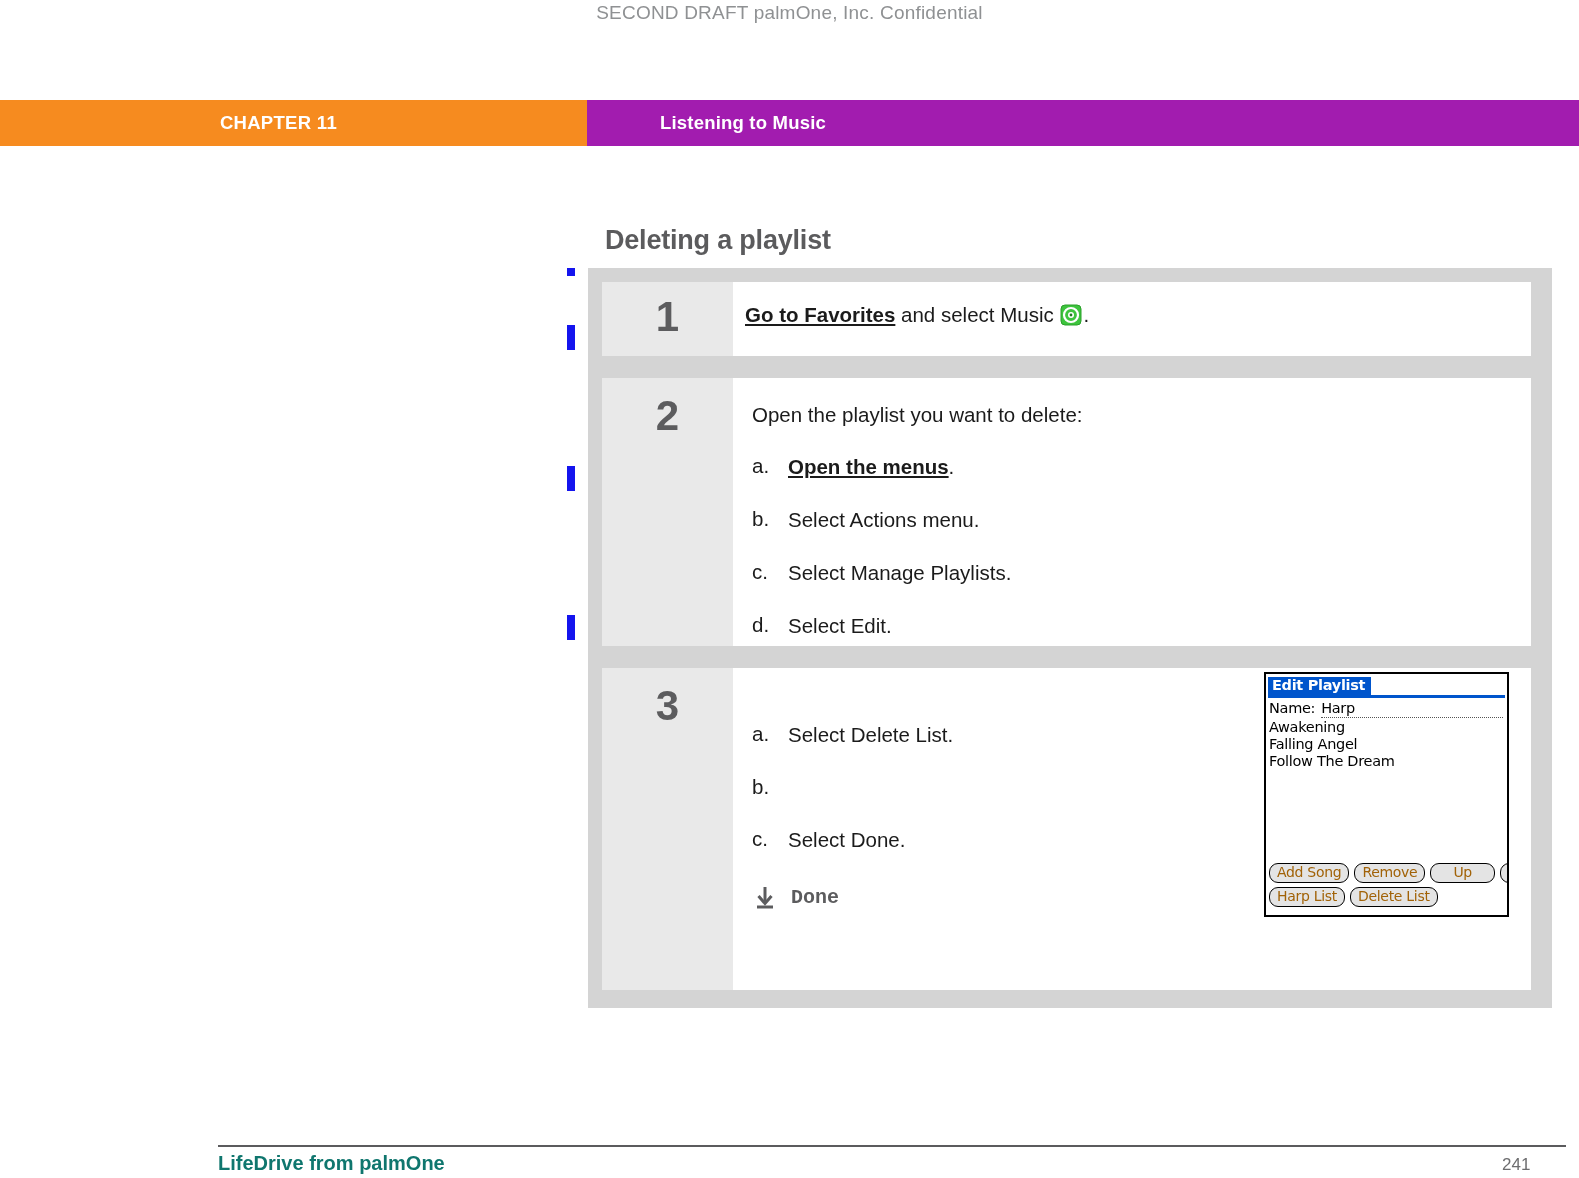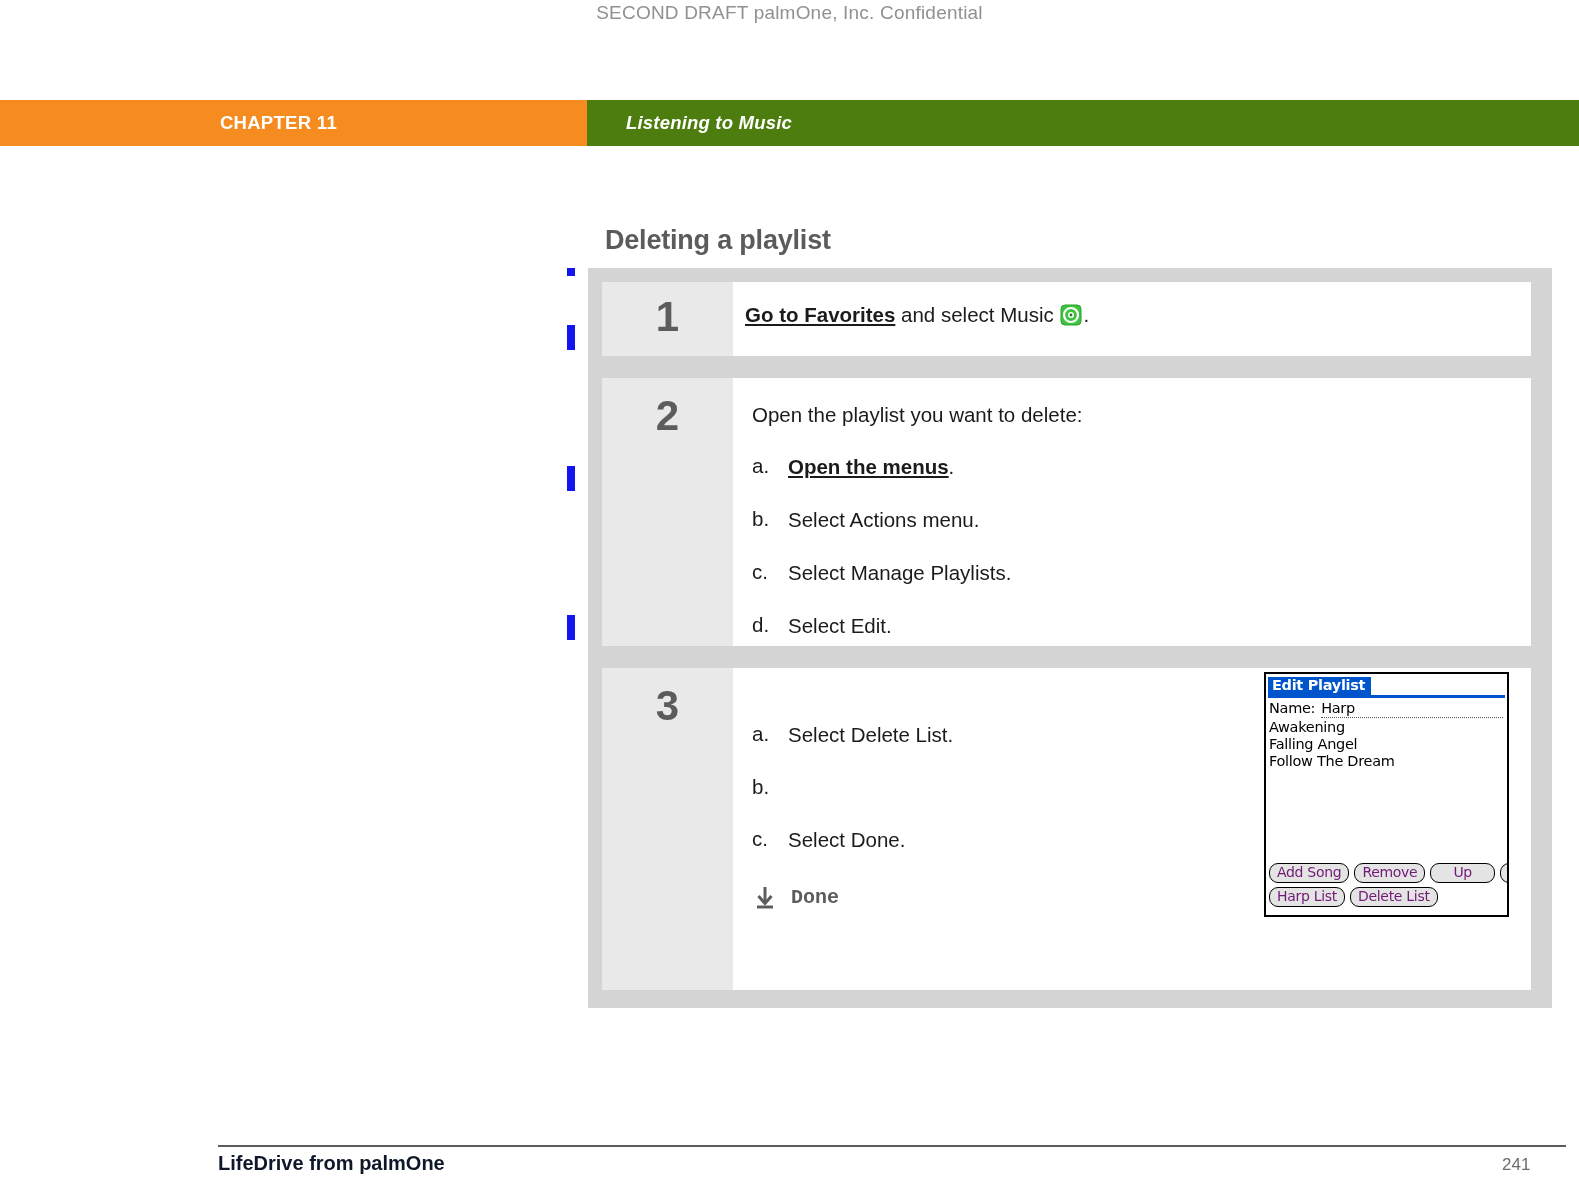--- a/index.html
+++ b/index.html
@@ -43,25 +43,24 @@
     padding-right: 250px;
   }
   .chapter-left span {
     color: #ffffff;
     font-size: 18.5px;
     font-weight: bold;
     letter-spacing: 0.3px;
   }
   .chapter-right {
     flex: 1; height: 46px;
-    background: #4d7c0f;
+    background: #a21caf;
     display: flex;
     align-items: center;
-    padding-left: 39px;
-    font-style: italic;
+    padding-left: 73px;
   }
   .chapter-right span {
     color: #ffffff;
     font-size: 18.5px;
     font-weight: bold;
     letter-spacing: 0.2px;
   }
 
   
   .section-heading {
@@ -230,38 +229,38 @@
   .dev-btn-row { display: flex; margin-bottom: 4px; }
   .dev-btn {
     border: 1.5px solid #000;
     border-radius: 9px;
     background: #e4e4e4;
     font-size: 14px;
     letter-spacing: -0.3px;
     padding: 0px 7px 1px 7px;
     margin-right: 5px;
     line-height: 17px;
-    color: #701a75;
+    color: #a16207;
     white-space: nowrap;
   }
   .dev-btn.wide-up { padding: 0 22px 1px 22px; }
 
   
   .footer-rule {
     position: absolute;
     left: 218px; top: 1145px;
     width: 1348px; height: 2px;
     background: #5b5b5d;
   }
   .footer-title {
     position: absolute;
     left: 218px; top: 1152px;
     font-size: 20px;
     font-weight: bold;
-    color: #0f172a;
+    color: #0f766e;
   }
   .footer-page {
     position: absolute;
     left: 1502px; top: 1155px;
     font-size: 17px;
     color: #6d6d6f;
   }
 </style>
 </head>
 <body>

